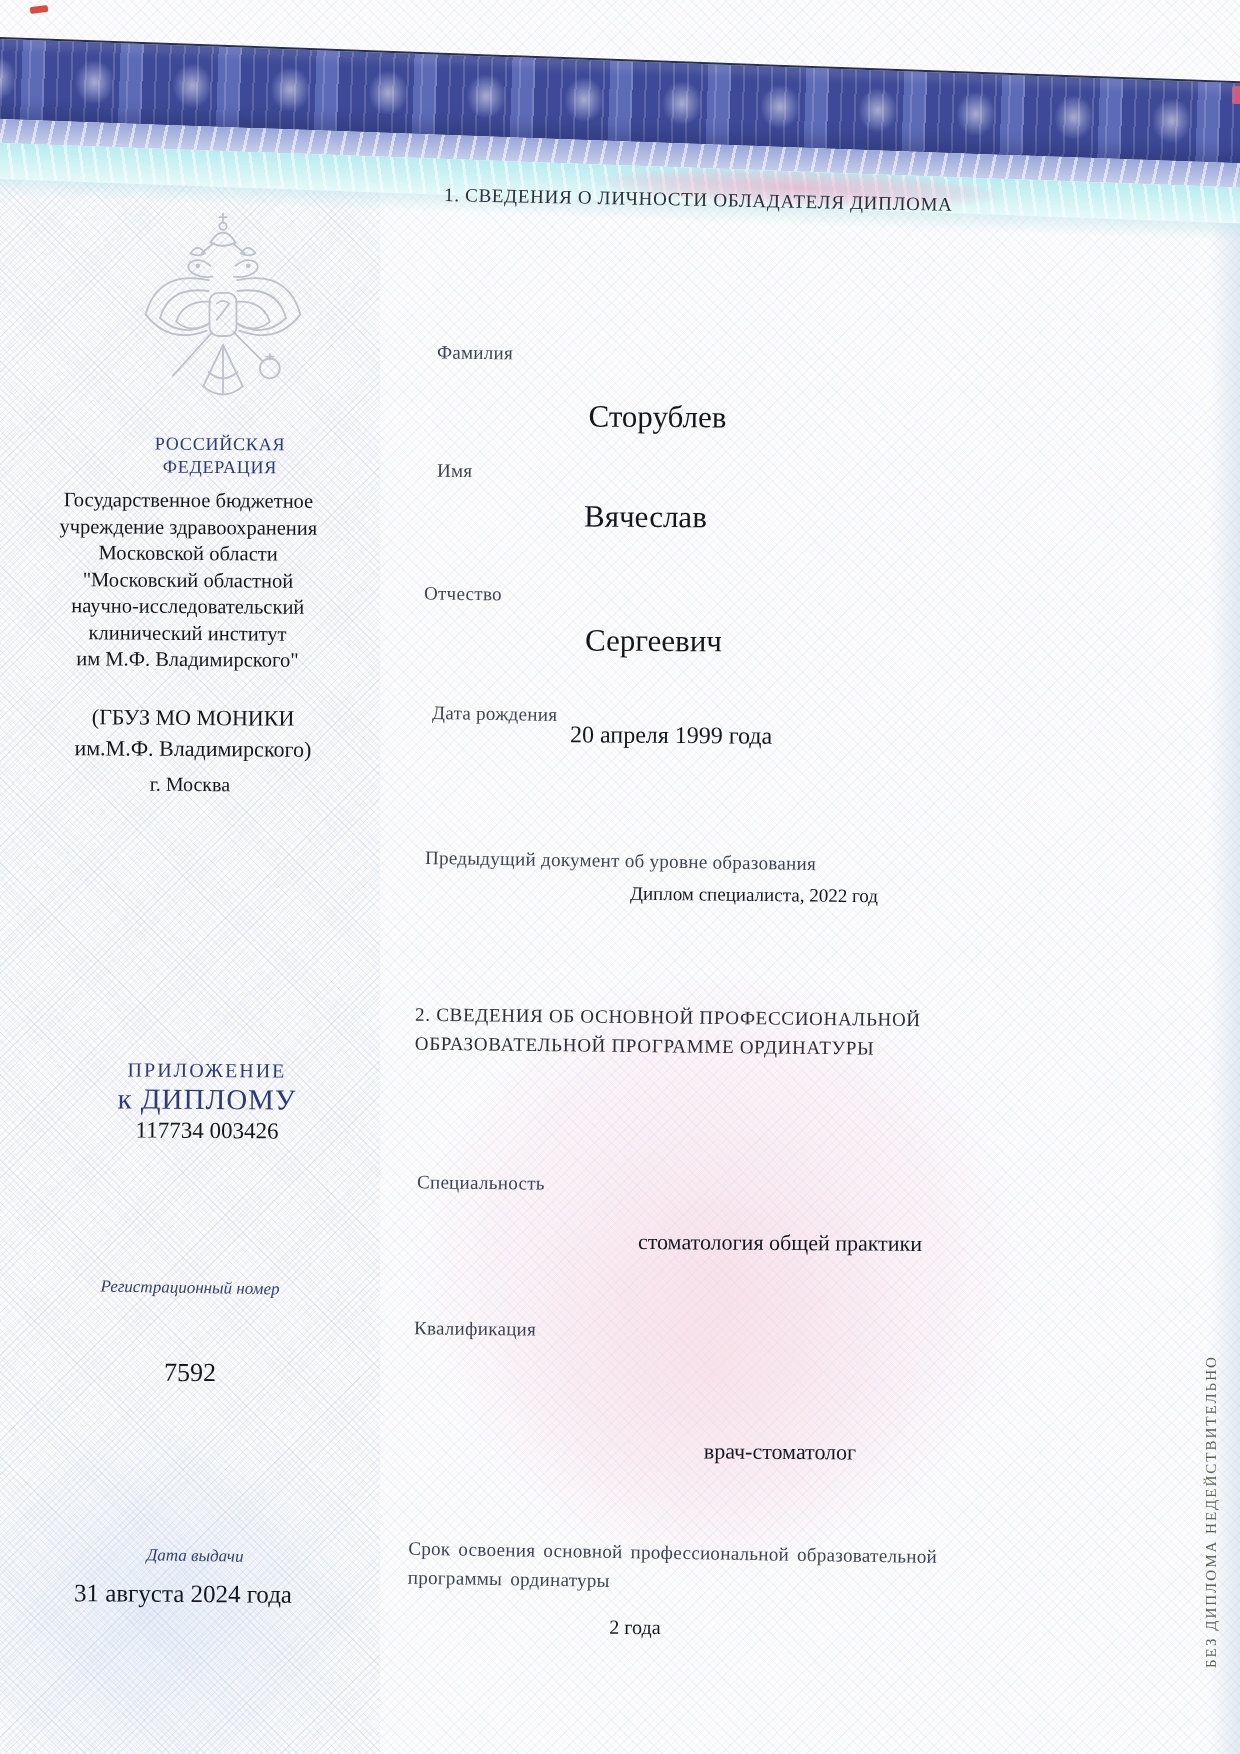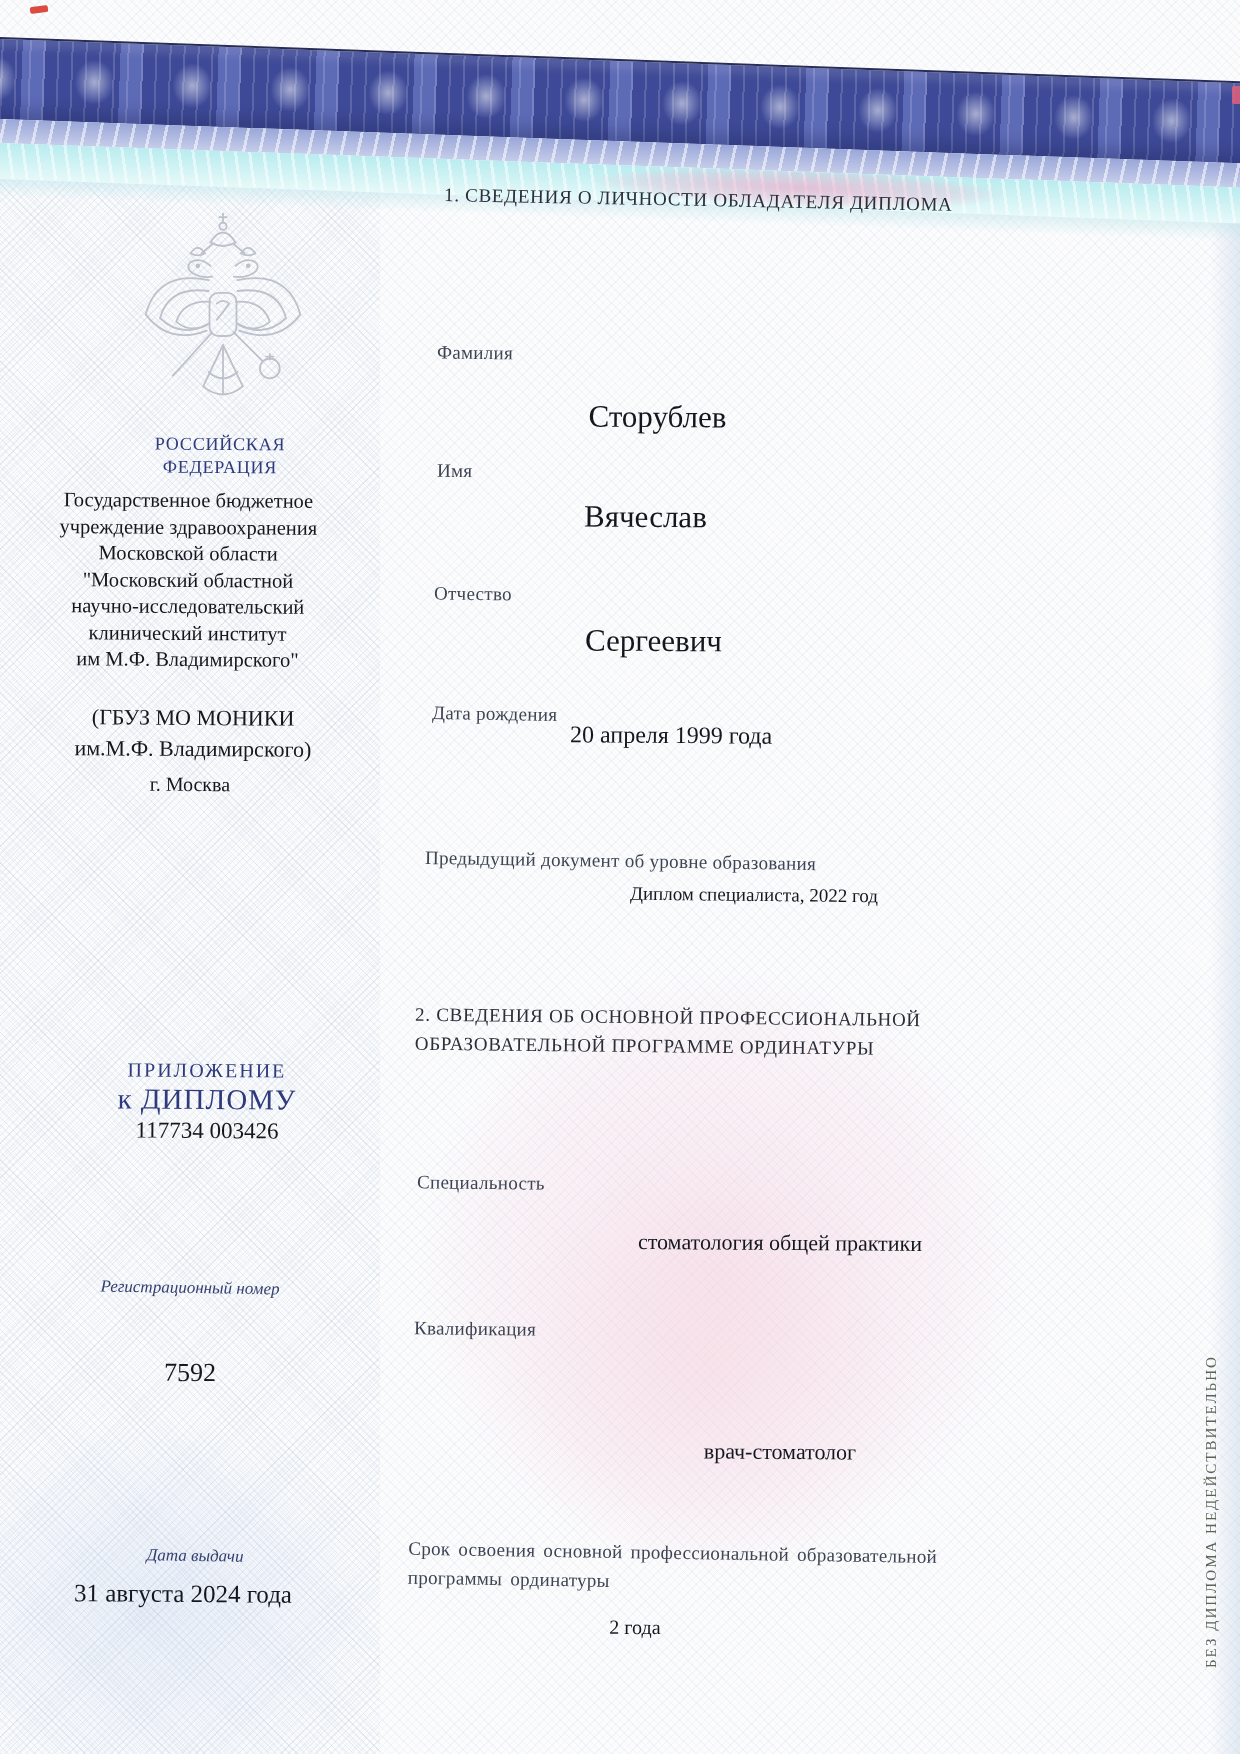--- a/index.html
+++ b/index.html
@@ -176,21 +176,21 @@
   <div class="abs ctr val r04" style="left:18px; top:1580px; width:330px; font-size:25px;">31 августа 2024 года</div>
 
   <div class="abs sec r11" style="left:444px; top:190px; width:620px;">1. СВЕДЕНИЯ О ЛИЧНОСТИ ОБЛАДАТЕЛЯ ДИПЛОМА</div>
 
   <div class="abs lbl r06" style="left:437px; top:342px;font-family:Liberation Serif, serif;">Фамилия</div>
   <div class="abs ctr val r04" style="left:420px; top:399px; width:475px; font-size:31px;">Сторублев</div>
 
   <div class="abs lbl r06" style="left:437px; top:460px;">Имя</div>
   <div class="abs ctr val r04" style="left:408px; top:499px; width:475px; font-size:31px;">Вячеслав</div>
 
-  <div class="abs lbl r06" style="left:434px; top:583px;">Отчество</div>
+  <div class="abs lbl r06" style="left:424px; top:583px;">Отчество</div>
   <div class="abs ctr val r04" style="left:416px; top:623px; width:475px; font-size:31px;">Сергеевич</div>
 
   <div class="abs lbl r09" style="left:432px; top:703px;">Дата рождения</div>
   <div class="abs val r04" style="left:570px; top:722px; font-size:24px;">20 апреля 1999 года</div>
 
   <div class="abs lbl r09" style="left:425px; top:850px;">Предыдущий документ об уровне образования</div>
   <div class="abs val r06" style="left:630px; top:884px; font-size:19px;">Диплом специалиста, 2022 год</div>
 
   <div class="abs sec r06" style="left:415px; top:1003px; width:620px; line-height:29px;">
     <div>2. СВЕДЕНИЯ ОБ ОСНОВНОЙ ПРОФЕССИОНАЛЬНОЙ</div>

